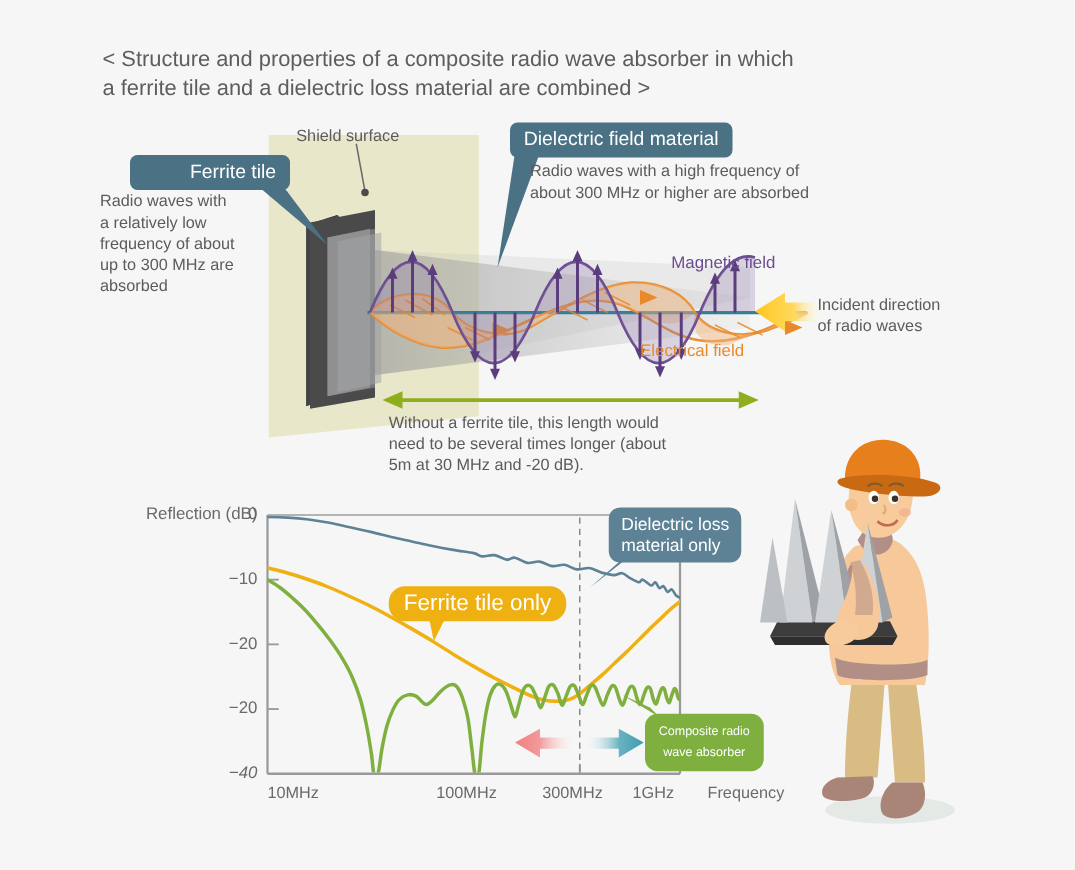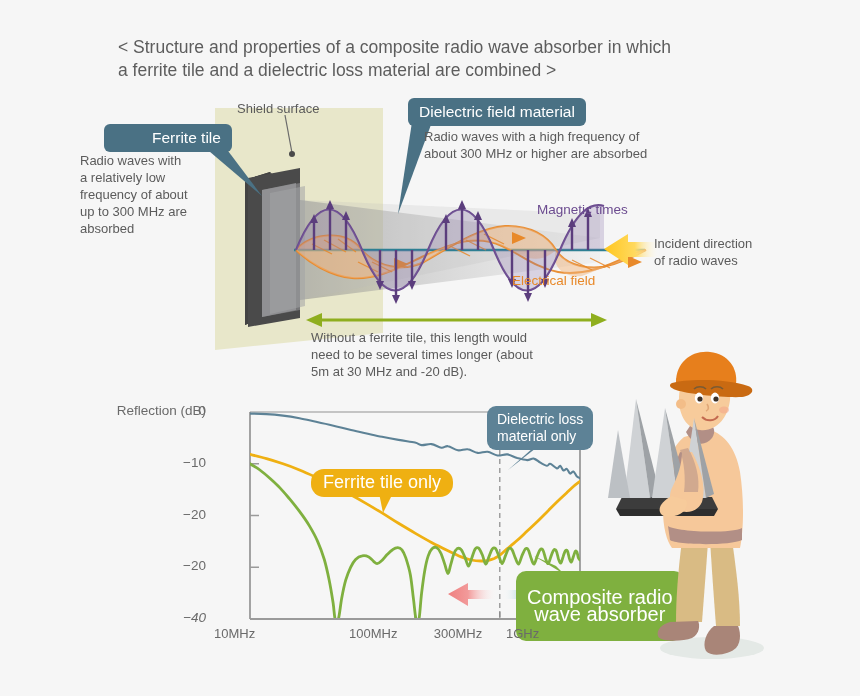--- a/index.html
+++ b/index.html
@@ -4,21 +4,21 @@
 <style>
   html,body{margin:0;padding:0;}
   body{
     width:860px;height:696px;
     background:#f6f6f6;
     font-family:"Liberation Sans","DejaVu Sans",sans-serif;
     color:#5b5b5b;
     position:relative;
     overflow:hidden;
   }
-  .abs{position:absolute;margin-left:36px;}
+  .abs{position:absolute;}
 
   
   #title{
     left:82px;top:36px;width:700px;
     font-size:17.5px;line-height:23px;color:#5d5d5d;
     white-space:pre-line;
   }
 
   
   .badge{
@@ -198,21 +198,21 @@
 <div class="static-text" style="left:80px;top:152px;width:135px;">Radio waves with
 a relatively low
 frequency of about
 up to 300 MHz are
 absorbed</div>
 
 <div class="badge teal" style="left:408px;top:98px;font-size:15.5px;">Dielectric field material</div>
 <div class="static-text" style="left:424px;top:128px;width:330px;">Radio waves with a high frequency of
 about 300 MHz or higher are absorbed</div>
 
-<div class="static-text" style="left:537px;top:201px;color:#6b4b8f;font-size:13.5px;">Magnetic times</div>
+<div class="static-text" style="left:537px;top:201px;color:#6b4b8f;font-size:13.5px;">Magnetic field</div>
 <div class="static-text" style="left:512px;top:272px;color:#e8892a;font-size:13.5px;">Electrical field</div>
 <div class="static-text" style="left:654px;top:235px;width:170px;">Incident direction
 of radio waves</div>
 
 <div class="static-text" style="left:311px;top:329px;width:300px;">Without a ferrite tile, this length would
 need to be several times longer (about
 5m at 30 MHz and -20 dB).</div>
 
 <div class="abs" style="left:0;top:0;width:860px;height:696px;pointer-events:none;">
   <svg id="chart-svg" width="860" height="696" style="position:absolute;left:0;top:0;overflow:visible;">
@@ -256,21 +256,21 @@
     </g>
   </svg>
 </div>
 
 <div class="ylab" style="left:86px;top:403px;width:120px;">Reflection (dB)</div>
 <div class="axlabel" style="left:566px;top:626px;">Frequency</div>
 
 <div class="badge slate" style="left:487px;top:406px;font-size:14px;line-height:17px;padding:5px 10px;">Dielectric loss
 material only</div>
 <div class="badge amber" style="left:311px;top:469px;font-size:18px;padding:4px 12px 5px;">Ferrite tile only</div>
-<div class="badge green" style="left:516px;top:571px;font-size:20px;line-height:17px;padding:18px 11px;text-align:center;">Composite radio
+<div class="badge green" style="left:516px;top:571px;font-size:10px;line-height:17px;padding:6px 11px;text-align:center;">Composite radio
 wave absorber</div>
 
 <svg class="layer" viewBox="0 0 860 696">
 
   <ellipse cx="712" cy="648" rx="52" ry="11" fill="#e4e9e6"></ellipse>
 
   <path d="M682,540 C678,572 676,598 676,622 L702,622 C704,596 706,570 708,542Z" fill="#d9bb84"></path>
   <path d="M670,622 C662,624 656,630 658,636 C660,642 682,642 692,638 C700,634 700,624 698,621Z" fill="#a98578"></path>
 
   <path d="M710,540 C712,572 714,600 716,626 L740,626 C740,598 736,568 732,540Z" fill="#d9bb84"></path>

